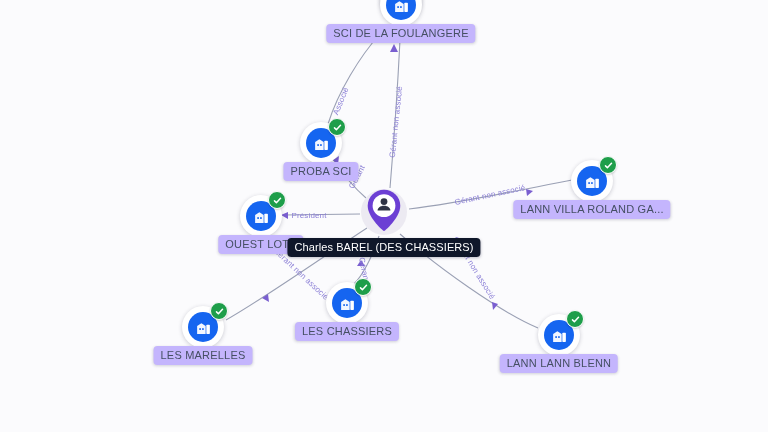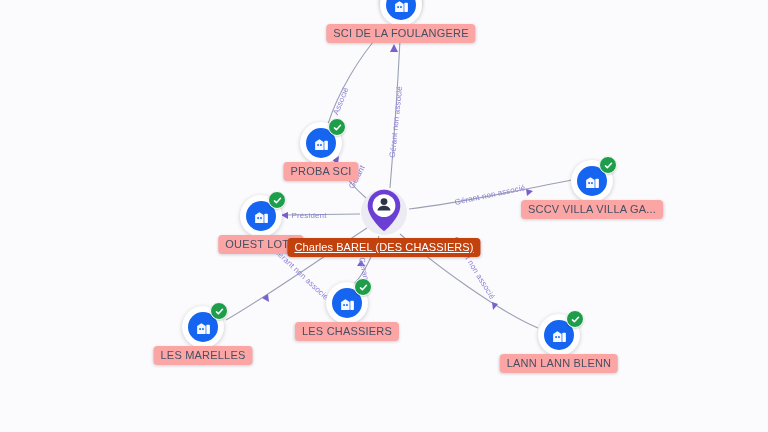--- a/index.html
+++ b/index.html
@@ -62,21 +62,21 @@
     box-shadow: 0 1px 2px rgba(0,0,0,.18);
   }
   .verified svg { display:block; }
   .node-label {
     position: absolute;
     left: 50%;
     top: 50%;
     margin-top: 19px;
     transform: translateX(-50%);
     white-space: nowrap;
-    background: #fca5a5;
+    background: #c4b5fd;
     color: #454f63;
     font-size: 11px;
     letter-spacing: .2px;
     padding: 3px 7px 4px 7px;
     border-radius: 4px;
     box-shadow: 0 1px 3px rgba(40,40,70,.20);
   }
 
   
   .node.focus .halo {
@@ -94,28 +94,27 @@
     width: 36px; height: 44px;
   }
   .pin svg { display:block; }
   .focus-label {
     position: absolute;
     left: 50%;
     top: 50%;
     margin-top: 26px;
     transform: translateX(-50%);
     white-space: nowrap;
-    background: #c2410c;
+    background: #0f172a;
     color: #ffffff;
     font-size: 11px;
     letter-spacing: .1px;
     padding: 3px 7px 4px 7px;
     border-radius: 4px;
     box-shadow: 0 1px 3px rgba(40,40,70,.28);
-    text-decoration: underline;
   }
 
   
   .edge-label {
     position: absolute;
     transform-origin: 50% 50%;
     white-space: nowrap;
     color: #8b7fd6;
     font-size: 8px;
     letter-spacing: .15px;
@@ -244,21 +243,21 @@
           <rect x="6" y="13" width="2.4" height="2.4" fill="#1565f0"></rect>
           <rect x="10" y="13" width="2.4" height="2.4" fill="#1565f0"></rect>
         </svg>
       </div>
     </div>
     <div class="verified">
       <svg width="9" height="9" viewBox="0 0 24 24" fill="none" stroke="#ffffff" stroke-width="4" stroke-linecap="round" stroke-linejoin="round">
           <polyline points="4,13 9,18 20,6"></polyline>
         </svg>
     </div>
-    <div class="node-label">SCCV VILLA VILLA GA...</div>
+    <div class="node-label">LANN VILLA ROLAND GA...</div>
   </div>
 
   <div class="node" style="left:203px; top:327px;">
     <div class="node-ring">
       <div class="node-disc">
         <svg width="17" height="17" viewBox="0 0 24 24" fill="#ffffff">
           <path d="M3 21V10l6-4 6 4v11H3z" opacity=".95"></path>
           <rect x="16" y="8" width="5" height="13" rx="1"></rect>
           <rect x="6" y="13" width="2.4" height="2.4" fill="#1565f0"></rect>
           <rect x="10" y="13" width="2.4" height="2.4" fill="#1565f0"></rect>

